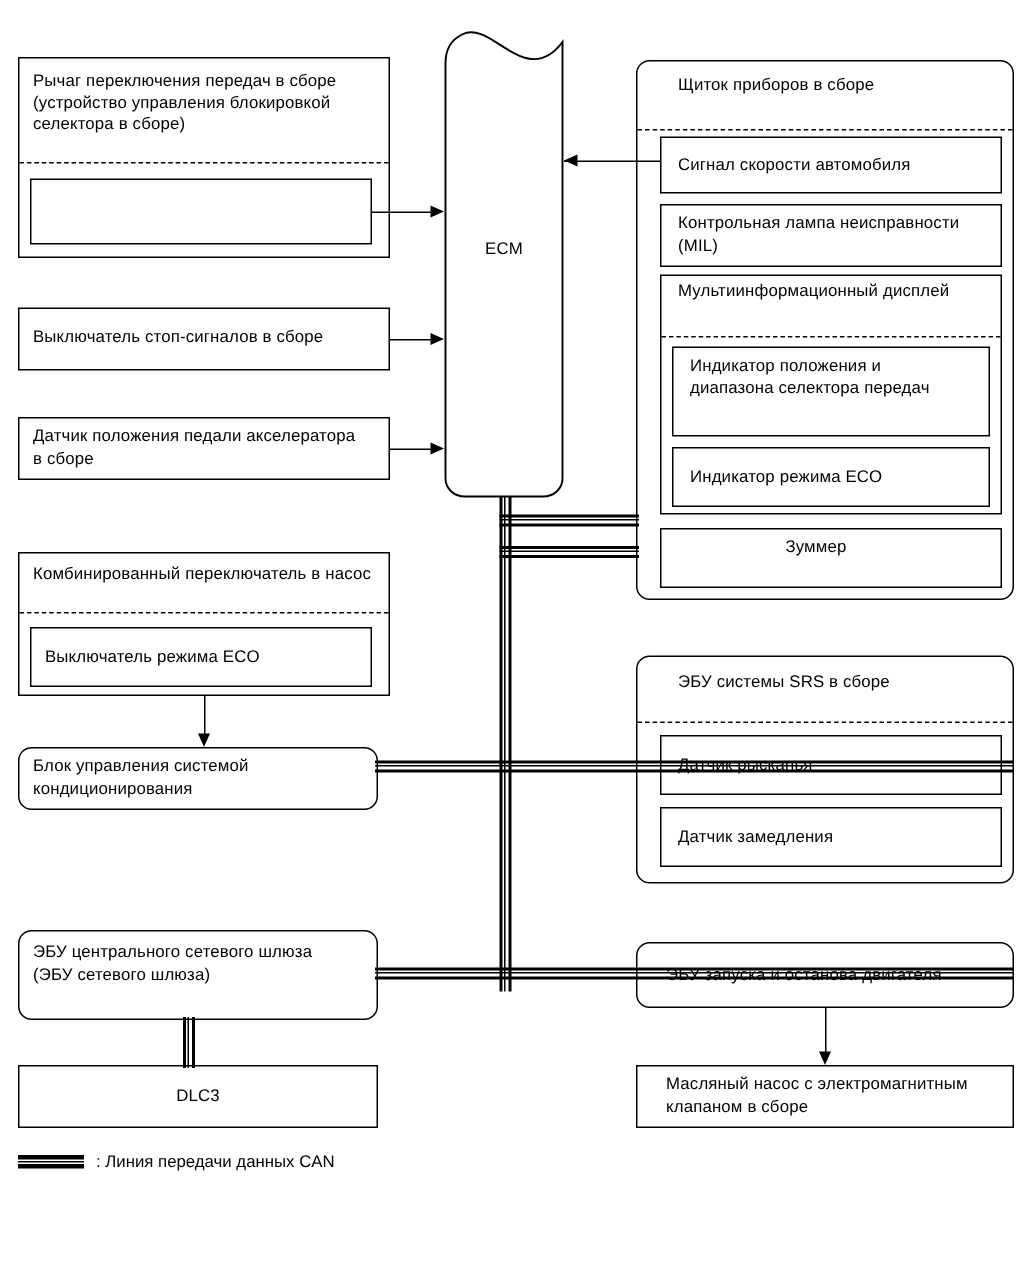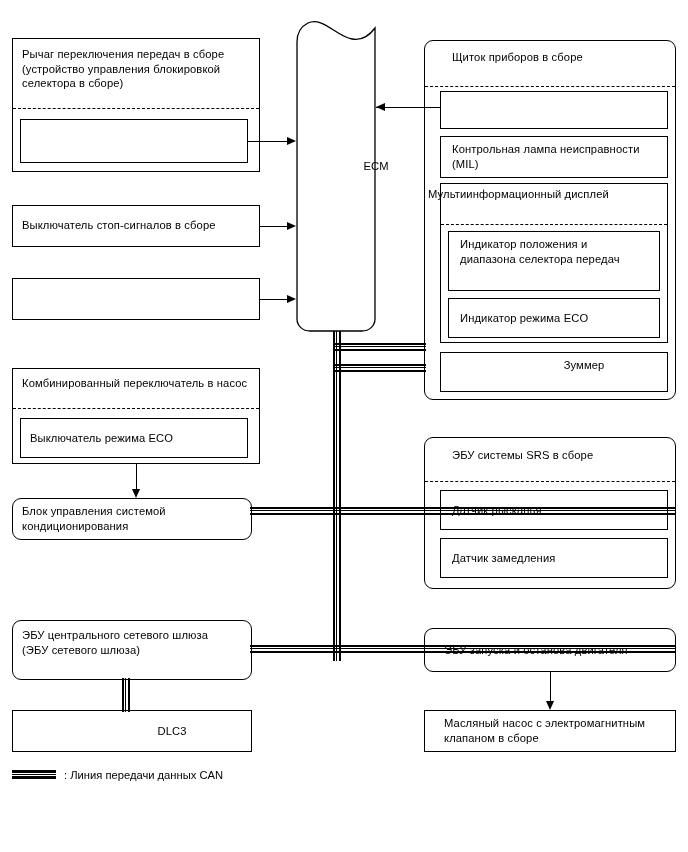--- a/index.html
+++ b/index.html
@@ -24,21 +24,21 @@
   }
   .rbox{ border-radius:9px; }
   .lbl{
     position:absolute;
     font-size:11.2px;
     line-height:14.5px;
     color:#000000;
     white-space:pre-line;
     letter-spacing:0.01em;
   }
-  .lbl.center{ text-align:center;padding-left:40px; }
+  .lbl.center{ text-align:center; }
   .dash{
     position:absolute;
     border-top:1px dashed #000000;
     height:0;
   }
   
   .hline{ position:absolute; height:0; border-top:1px solid #000; }
   .vline{ position:absolute; width:0; border-left:1px solid #000; }
   
   .arr{ position:absolute; width:0; height:0; }
@@ -99,20 +99,22 @@
   <div class="box" style="left:20px;top:119px;width:228px;height:44px;"></div>
   <div class="hline" style="left:248px;top:141px;width:42px;"></div>
   <div class="arr arr-r" style="left:287px;top:136.5px;"></div>
 
   <div class="box" style="left:12px;top:205px;width:248px;height:42px;"></div>
   <div class="lbl" style="left:22px;top:218px;width:232px;">Выключатель стоп-сигналов в сборе</div>
   <div class="hline" style="left:260px;top:226px;width:30px;"></div>
   <div class="arr arr-r" style="left:287px;top:221.5px;"></div>
 
   <div class="box" style="left:12px;top:278px;width:248px;height:42px;"></div>
+  <div class="lbl" style="left:22px;top:284px;width:232px;">Датчик положения педали акселератора
+в сборе</div>
   <div class="hline" style="left:260px;top:299px;width:30px;"></div>
   <div class="arr arr-r" style="left:287px;top:294.5px;"></div>
 
   <div class="box" style="left:12px;top:368px;width:248px;height:96px;"></div>
   <div class="lbl" style="left:22px;top:376px;width:232px;">Комбинированный переключатель в насос</div>
   <div class="dash" style="left:13px;top:408px;width:246px;"></div>
   <div class="box" style="left:20px;top:418px;width:228px;height:40px;"></div>
   <div class="lbl" style="left:30px;top:431px;width:212px;">Выключатель режима ECO</div>
   <div class="vline" style="left:136px;top:464px;height:28px;"></div>
   <div class="arr arr-d" style="left:131.5px;top:489px;"></div>
@@ -128,30 +130,31 @@
   <div class="box" style="left:12px;top:710px;width:240px;height:42px;"></div>
   <div class="lbl center" style="left:12px;top:724px;width:240px;">DLC3</div>
 
   <div class="can-v" style="left:122px;top:678px;height:34px;"></div>
 
   <div class="box rbox" style="left:424px;top:40px;width:252px;height:360px;"></div>
   <div class="lbl" style="left:452px;top:50px;width:216px;">Щиток приборов в сборе</div>
   <div class="dash" style="left:425px;top:86px;width:250px;"></div>
 
   <div class="box" style="left:440px;top:91px;width:228px;height:38px;"></div>
+  <div class="lbl" style="left:452px;top:103px;width:212px;">Сигнал скорости автомобиля</div>
 
   <div class="hline" style="left:376px;top:107px;width:64px;"></div>
   <div class="arr arr-l" style="left:376px;top:102.5px;"></div>
 
   <div class="box" style="left:440px;top:136px;width:228px;height:42px;"></div>
   <div class="lbl" style="left:452px;top:142px;width:212px;">Контрольная лампа неисправности
 (MIL)</div>
 
   <div class="box" style="left:440px;top:183px;width:228px;height:160px;"></div>
-  <div class="lbl" style="left:428px;top:187px;width:212px;">Мультиинформационный дисплей</div>
+  <div class="lbl" style="left:452px;top:187px;width:212px;">Мультиинформационный дисплей</div>
   <div class="dash" style="left:441px;top:224px;width:226px;"></div>
   <div class="box" style="left:448px;top:231px;width:212px;height:60px;"></div>
   <div class="lbl" style="left:460px;top:237px;width:198px;">Индикатор положения и
 диапазона селектора передач</div>
   <div class="box" style="left:448px;top:298px;width:212px;height:40px;"></div>
   <div class="lbl" style="left:460px;top:311px;width:198px;">Индикатор режима ECO</div>
 
   <div class="box" style="left:440px;top:352px;width:228px;height:40px;"></div>
   <div class="lbl center" style="left:440px;top:358px;width:208px;">Зуммер</div>
 

